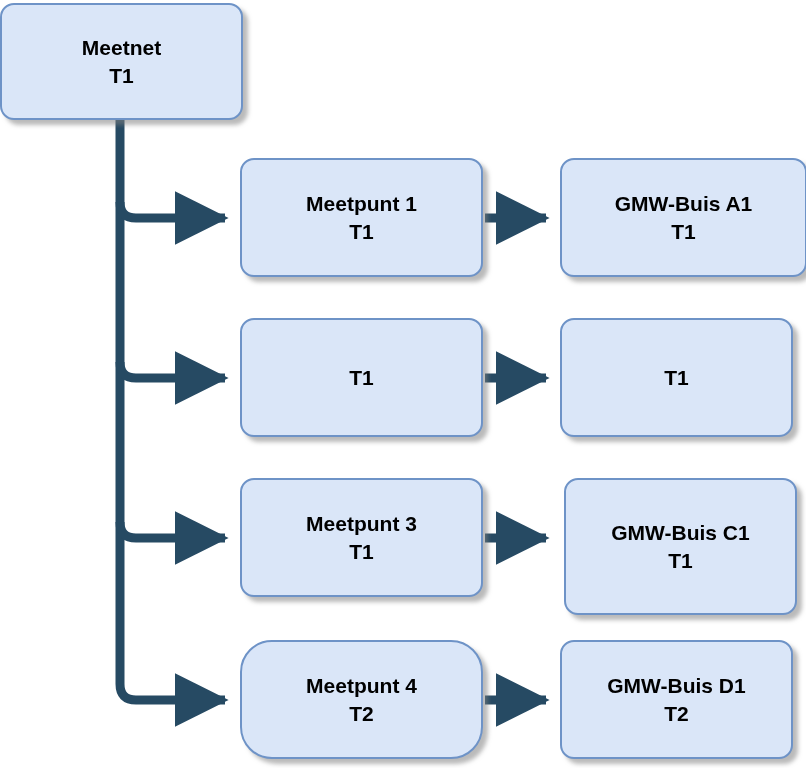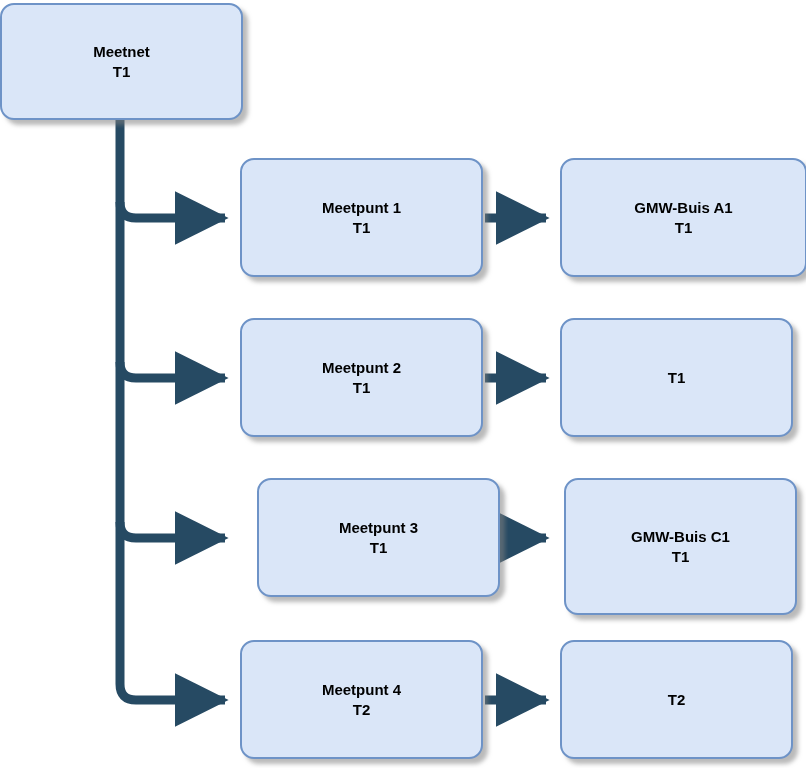--- a/index.html
+++ b/index.html
@@ -23,21 +23,21 @@
     background: #dae6f8;
     border: 2px solid #6e93c7;
     border-radius: 14px;
     display: flex;
     flex-direction: column;
     align-items: center;
     justify-content: center;
     box-shadow: 5px 5px 4px rgba(130,130,130,0.55);
     color: #000000;
     font-weight: bold;
-    font-size: 15px;
+    font-size: 21px;
     line-height: 1.32;
     text-align: center;
     user-select: none;
   }
   .node .line1, .node .line2 {
     display: block;
     white-space: nowrap;
   }
   #svg-connectors {
     position: absolute;
@@ -80,37 +80,37 @@
   <div class="node" style="left:240px; top:158px; width:243px; height:119px;">
     <span class="line1">Meetpunt 1</span>
     <span class="line2">T1</span>
   </div>
   <div class="node" style="left:560px; top:158px; width:247px; height:119px;">
     <span class="line1">GMW-Buis A1</span>
     <span class="line2">T1</span>
   </div>
 
   <div class="node" style="left:240px; top:318px; width:243px; height:119px;">
-    <span class="line1">Meetpunt 2</span>
     <span class="line2">T1</span>
   </div>
   <div class="node" style="left:560px; top:318px; width:233px; height:119px;">
     <span class="line2">T1</span>
   </div>
 
-  <div class="node" style="left:240px; top:478px; width:243px; height:119px;margin-left:17px;">
+  <div class="node" style="left:240px; top:478px; width:243px; height:119px;">
     <span class="line1">Meetpunt 3</span>
     <span class="line2">T1</span>
   </div>
   <div class="node" style="left:564px; top:478px; width:233px; height:137px;">
     <span class="line1">GMW-Buis C1</span>
     <span class="line2">T1</span>
   </div>
 
-  <div class="node" style="left:240px; top:640px; width:243px; height:119px;">
+  <div class="node" style="left:240px; top:640px; width:243px; height:119px;border-radius:32px;">
     <span class="line1">Meetpunt 4</span>
     <span class="line2">T2</span>
   </div>
   <div class="node" style="left:560px; top:640px; width:233px; height:119px;">
+    <span class="line1">GMW-Buis D1</span>
     <span class="line2">T2</span>
   </div>
 
 </div>
 
 </body></html>

